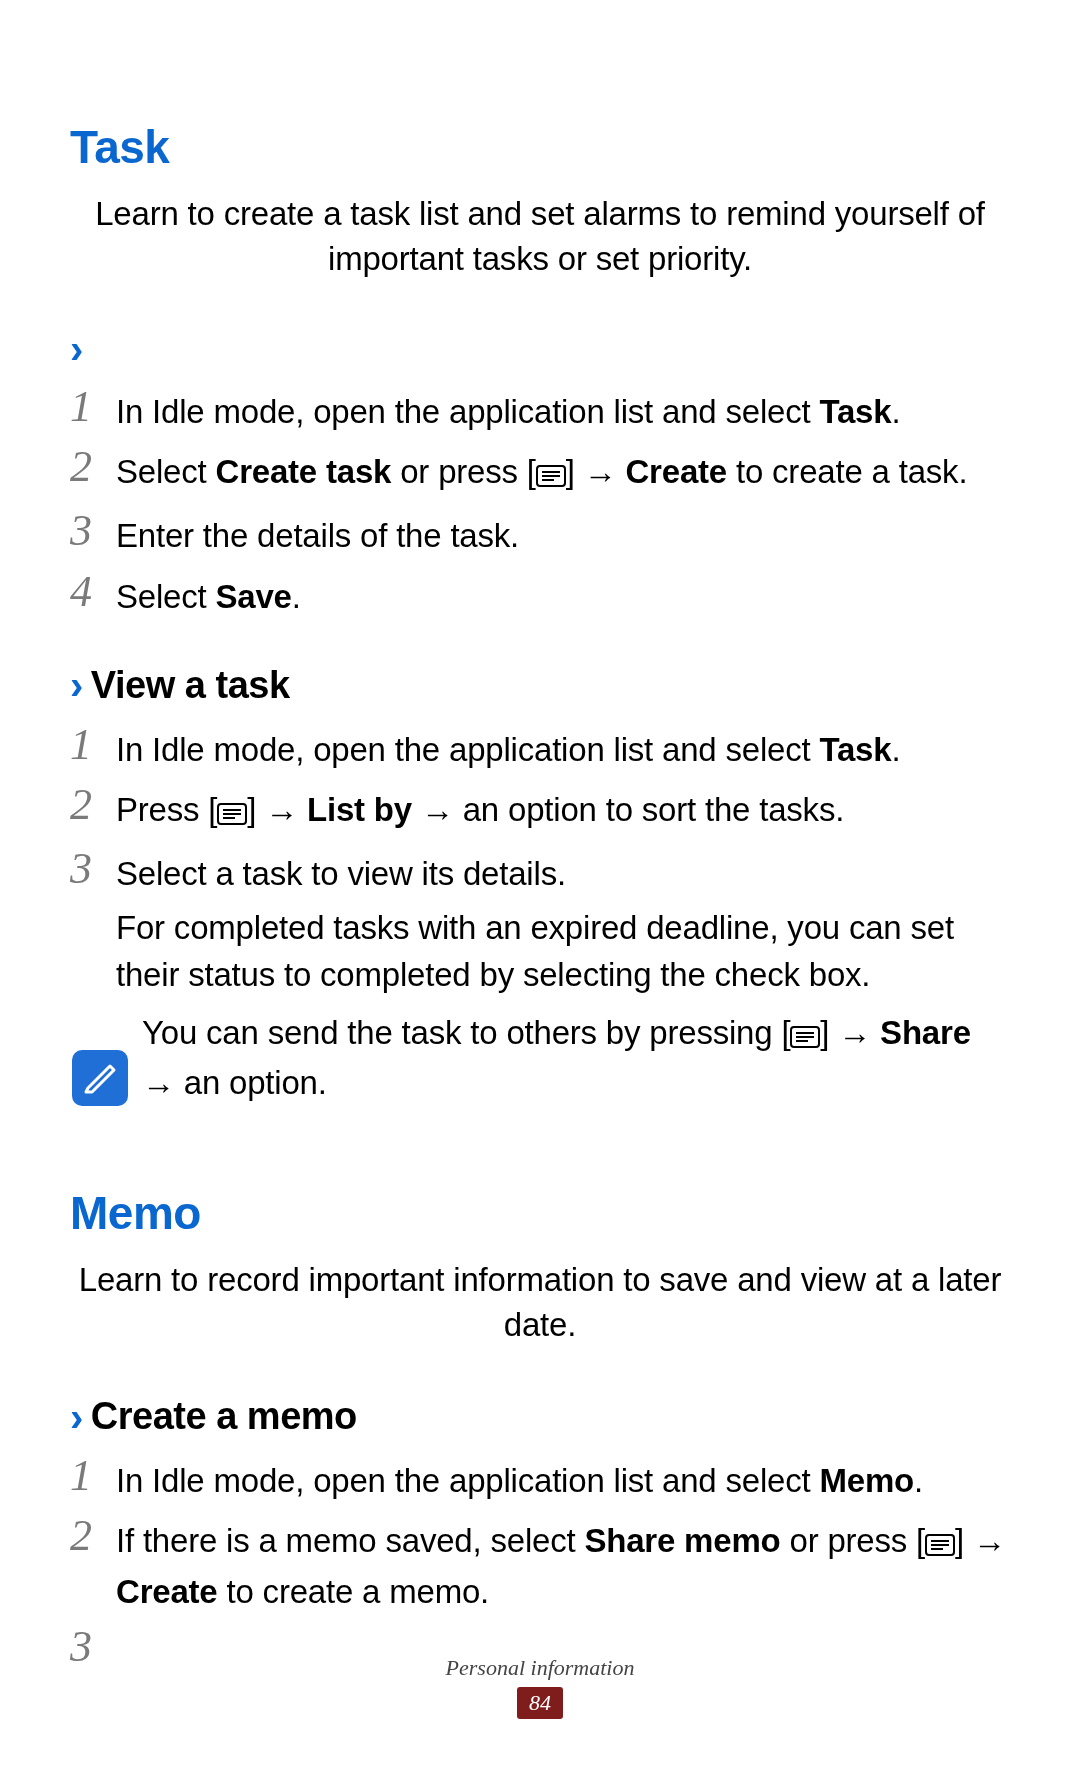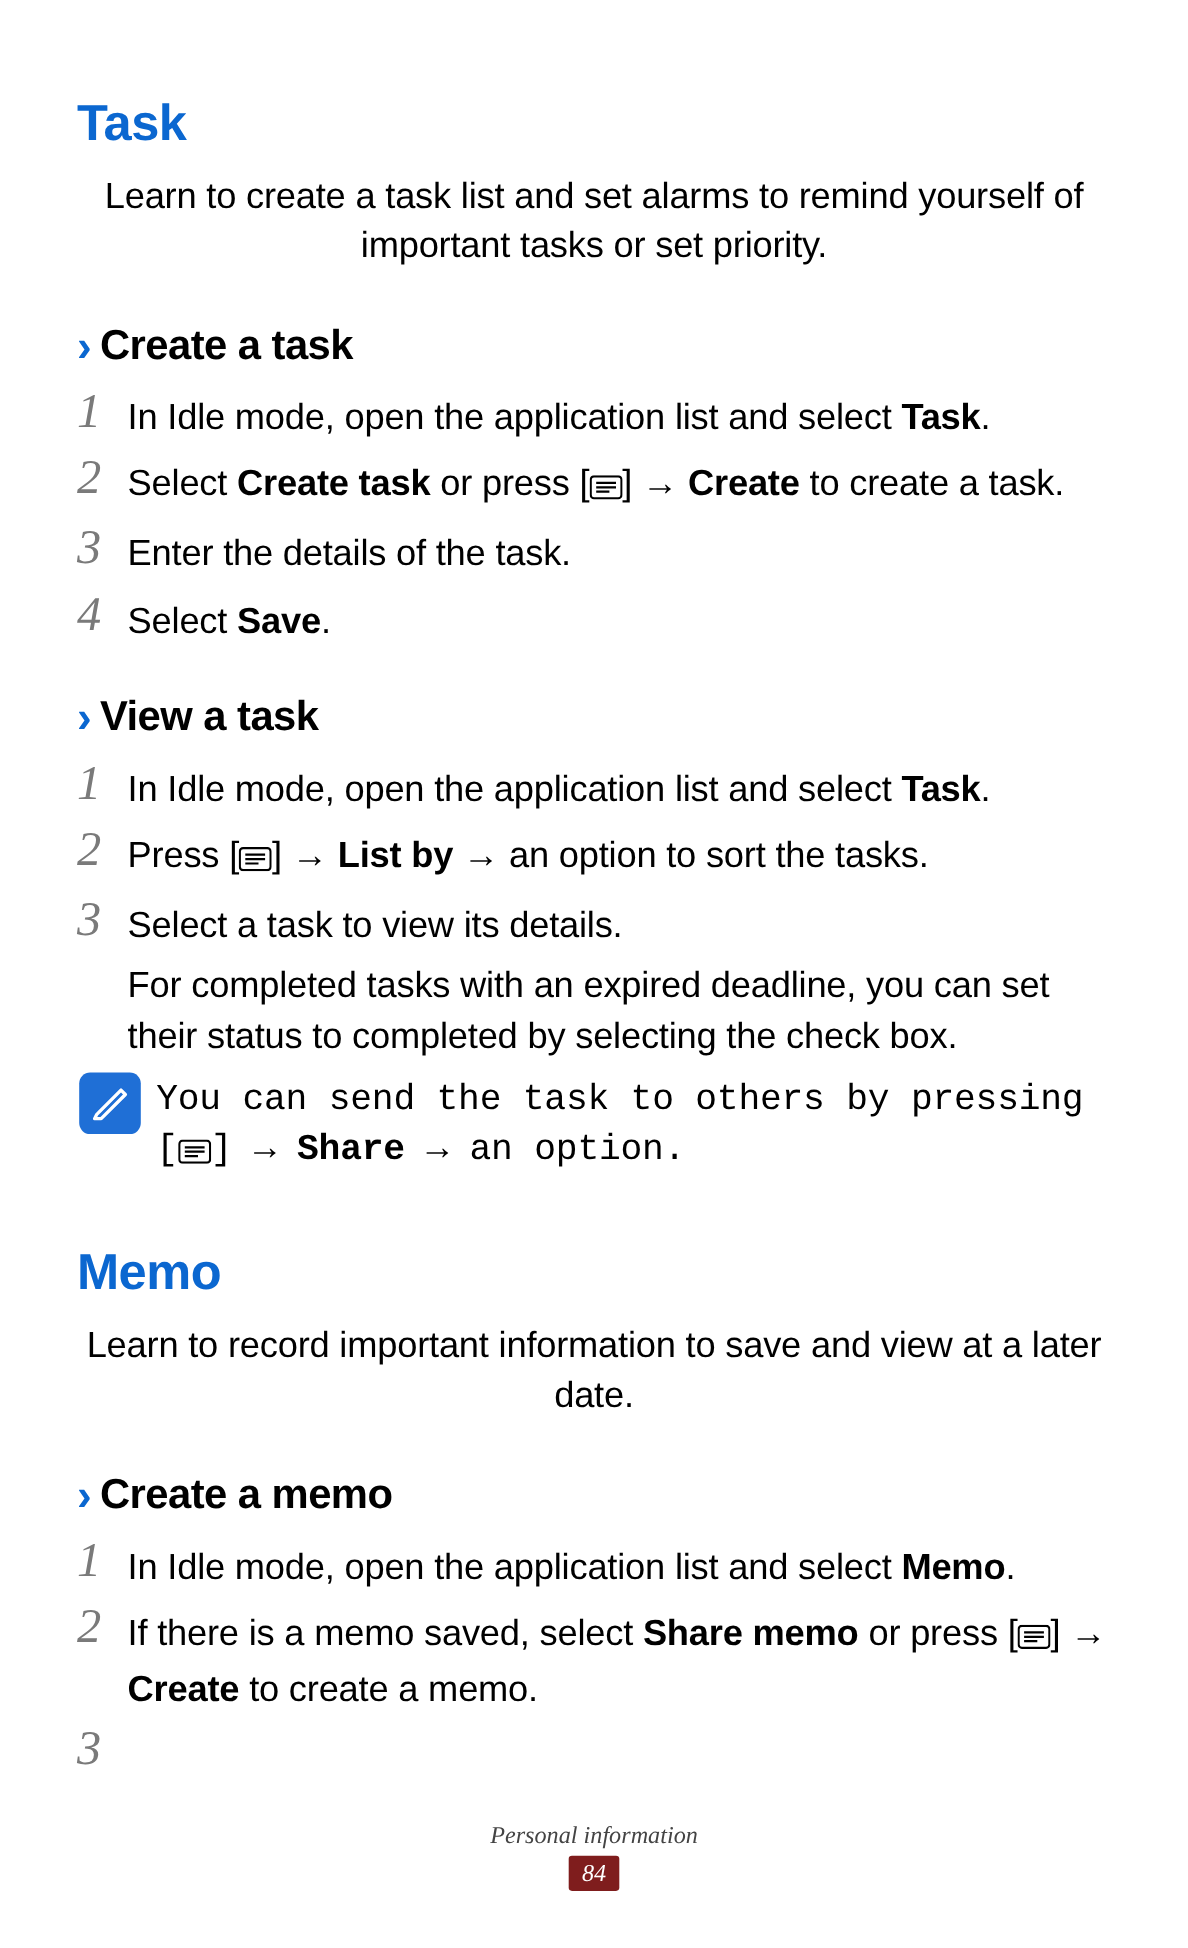--- a/index.html
+++ b/index.html
@@ -4,21 +4,21 @@
 <style>
   * { box-sizing: border-box; margin: 0; padding: 0; }
   html, body { width: 1080px; height: 1771px; }
   body {
     background: #ffffff;
     font-family: "Segoe UI", "Helvetica Neue", Arial, sans-serif;
     color: #000;
     position: relative;
   }
   .page {
-    padding: 84px 70px 0 70px;
+    padding: 120px 70px 0 70px;
   }
   .h1 {
     color: #0b67d0;
     font-weight: 700;
     font-size: 46px;
     margin-bottom: 18px;
     letter-spacing: -0.5px;
   }
   .intro {
     font-size: 33px;
@@ -71,24 +71,23 @@
   .step-extra {
     margin-left: 46px;
     font-size: 33px;
     line-height: 1.4;
     margin-top: 2px;
     margin-bottom: 8px;
     letter-spacing: -0.2px;
   }
   .note {
     display: flex;
-    align-items: flex-start;
+    align-items: flex-end;
     margin-top: 10px;
-    margin-bottom: 56px;
-    font-family: Liberation Mono, monospace;
+    margin-bottom: 80px;
   }
   .note-icon {
     width: 56px;
     height: 56px;
     background: #1f6fd6;
     border-radius: 10px;
     flex-shrink: 0;
     margin-right: 14px;
     margin-left: 2px;
     position: relative;
@@ -133,21 +132,20 @@
 <body>
 
 <div class="page">
 
   <div>
     <div class="h1">Task</div>
     <div class="intro">Learn to create a task list and set alarms to remind yourself of important tasks or set priority.</div>
 
     <div class="h2">
       <span class="chev">›</span>
-      <span>Create a task</span>
     </div>
     <div class="steps">
       <div class="step">
         <div class="step-num">1</div>
         <div class="step-body">
           <span>In Idle mode, open the application list and select </span><span class="bold">Task</span><span>.</span>
         </div>
       </div>
       <div class="step">
         <div class="step-num">2</div>

